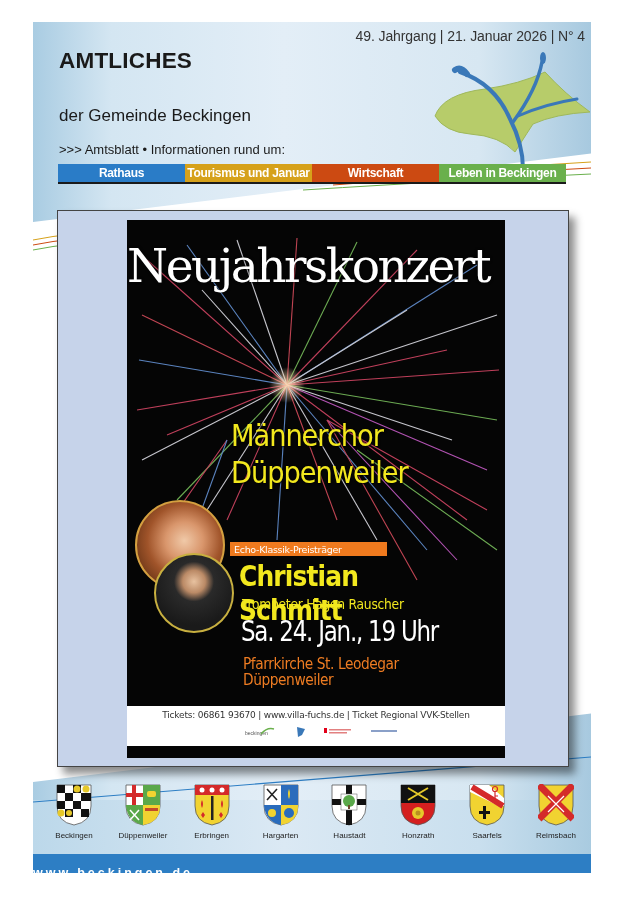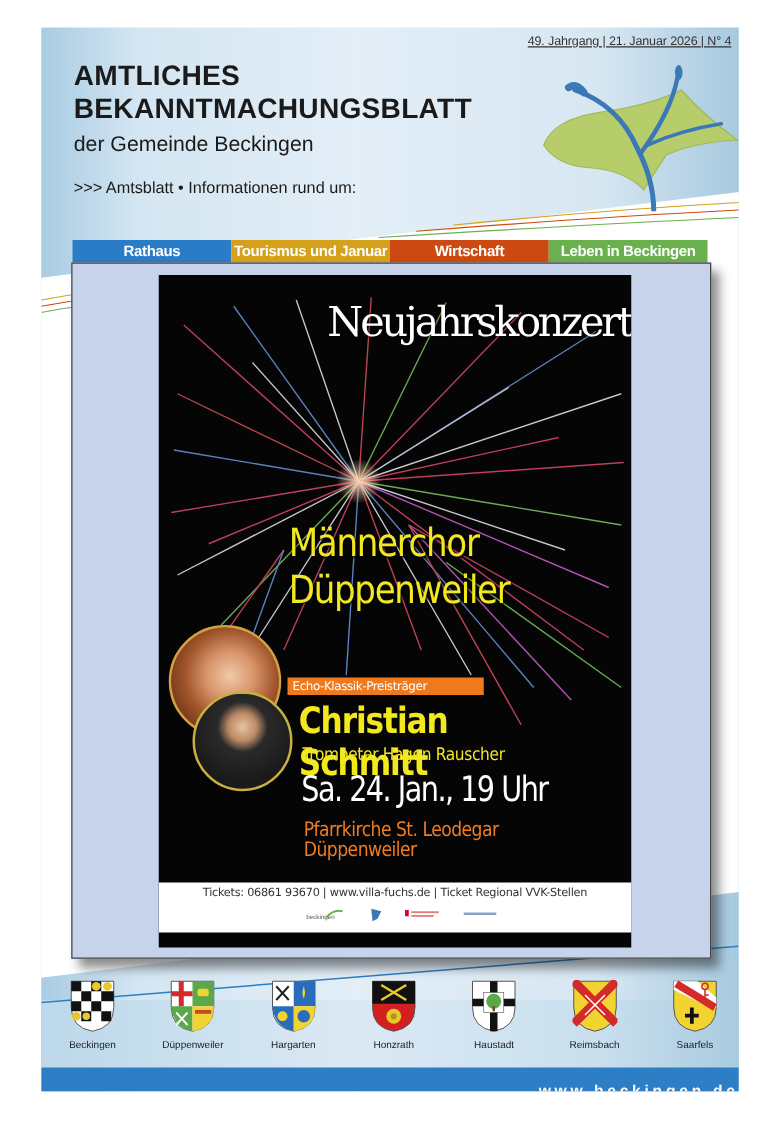--- a/index.html
+++ b/index.html
@@ -15,56 +15,55 @@
     position: absolute; left: -40px; top: 205px; width: 700px; height: 560px;
     background: #ffffff; transform: skewY(-7deg); transform-origin: left top;
   }
   .footer-band {
     position: absolute; left: 0; top: 778px; width: 558px; height: 75px;
     background: linear-gradient(90deg, #bcd8ea 0%, #dbe9f4 45%, #c9dfee 80%, #a9cbe0 100%);
   }
   .swoosh-lines { position: absolute; left: 0; top: 0; width: 558px; height: 851px; pointer-events: none; }
 
   .issue-info {
-    position: absolute; right: 6px; top: 6px; font-size: 10px; color: #333; letter-spacing: -0.1px; text-decoration: underline;
+    position: absolute; right: 6px; top: 6px; font-size: 14px; color: #333; letter-spacing: -0.1px;
   }
   .title-1, .title-2 {
     position: absolute; left: 26px; font-weight: bold; font-size: 22.5px; color: #1a1a1a; letter-spacing: 0.2px;
   }
   .title-1 { top: 26px; }
   .title-2 { top: 52px; }
   .subtitle { position: absolute; left: 26px; top: 84px; font-size: 17px; color: #1a1a1a; }
   .tagline { position: absolute; left: 26px; top: 120px; font-size: 13px; color: #1a1a1a; }
 
   .nav-bar {
     position: absolute; left: 25px; top: 142px; width: 508px; height: 20px; display: flex;
     border-bottom: 2px solid #1a1a1a;
-    margin-top: 28px;
   }
   .nav-item {
     flex: 1; display: flex; align-items: center; justify-content: center;
     color: #ffffff; font-weight: bold; font-size: 12px; font-family: "Liberation Sans Narrow", "Liberation Sans", sans-serif;
     letter-spacing: -0.3px; cursor: pointer;
   }
 
   .logo { position: absolute; left: 392px; top: 22px; width: 170px; height: 125px; }
 
   .photo-frame {
     position: absolute; left: 24px; top: 188px; width: 512px; height: 557px;
     background: #c6d3ea; border: 1.5px solid #444;
     box-shadow: 6px 7px 8px rgba(0,0,0,0.45);
   }
   .poster {
     position: absolute; left: 69px; top: 9px; width: 378px; height: 538px;
     background: #050505; overflow: hidden;
   }
   .fireworks { position: absolute; left: 0; top: 0; width: 378px; height: 480px; }
   .poster-title {
-    position: absolute; left: 0; top: 18px; width: 378px; text-align: right;
-    font-family: "DejaVu Serif", "Liberation Serif", serif; font-size: 33px; color: #ffffff;
+    position: absolute; left: 0; top: 18px; width: 378px; text-align: left;
+    font-family: "DejaVu Serif", "Liberation Serif", serif; font-size: 47px; color: #ffffff;
     letter-spacing: -2.5px; text-shadow: 0 0 3px #000;
   }
   .choir-1, .choir-2 {
     position: absolute; left: 104px; font-family: "DejaVu Sans", sans-serif;
     color: #f2e81e; font-size: 31px; letter-spacing: -1.2px; text-shadow: 1px 1px 2px #000;
   }
   .choir-1 { top: 197px; transform: scaleX(0.88); transform-origin: left; }
   .choir-2 { top: 234px; transform: scaleX(0.88); transform-origin: left; }
 
   .portrait-1 {
@@ -112,21 +111,21 @@
 
   .crests {
     position: absolute; left: 12px; top: 762px; width: 540px; height: 70px; display: flex; justify-content: space-between;
   }
   .crest { width: 58px; display: flex; flex-direction: column; align-items: center; }
   .crest svg { width: 36px; height: 42px; }
   .crest-label { margin-top: 5px; font-size: 8px; color: #222; white-space: nowrap; }
 
   .url-bar {
     position: absolute; left: 0; top: 832px; width: 558px; height: 37px; background: #2d7ec4;
-    display: flex; align-items: center; justify-content: flex-end;
+    display: flex; align-items: center; justify-content: flex-start;
     color: #ffffff; font-weight: bold; font-size: 12.5px; letter-spacing: 3px;
   }
 </style>
 </head>
 <body>
 
 <div class="page">
   <div class="white-swoosh"></div>
   <div class="footer-band"></div>
 
@@ -135,21 +134,20 @@
     <path d="M 300 163 Q 440 152 558 146" stroke="#cc4a12" stroke-width="1" fill="none"></path>
     <path d="M 270 168 Q 430 158 558 152" stroke="#6ab04c" stroke-width="1" fill="none"></path>
     <path d="M 0 218 Q 20 214 40 212" stroke="#d6a11a" stroke-width="1" fill="none"></path>
     <path d="M 0 223 Q 20 219 40 217" stroke="#cc4a12" stroke-width="1" fill="none"></path>
     <path d="M 0 228 Q 20 224 40 222" stroke="#6ab04c" stroke-width="1" fill="none"></path>
     <path d="M 0 780 Q 250 760 558 735" stroke="#2d7ec4" stroke-width="1.2" fill="none"></path>
   </svg>
 
   <div class="issue-info">49. Jahrgang | 21. Januar 2026 | N° 4</div>
   <div class="title-1">AMTLICHES</div>
-  <div class="title-2">BEKANNTMACHUNGSBLATT</div>
   <div class="subtitle">der Gemeinde Beckingen</div>
   <div class="tagline">&gt;&gt;&gt; Amtsblatt • Informationen rund um:</div>
 
   <svg class="logo" viewBox="0 0 170 125">
     <path d="M 10 72 Q 18 50 60 45 Q 95 40 120 28 Q 140 50 165 68 Q 130 70 108 80 Q 95 100 90 108 Q 75 92 45 90 Q 20 88 10 72 Z" fill="#b7cc6a" stroke="#9fb85a" stroke-width="1"></path>
     <path d="M 35 28 Q 70 40 85 75 Q 98 100 98 125" stroke="#3a78b8" stroke-width="4" fill="none" stroke-linecap="round"></path>
     <path d="M 30 26 Q 36 22 42 30" stroke="#3a78b8" stroke-width="6" fill="none" stroke-linecap="round"></path>
     <path d="M 117 18 Q 112 45 88 78" stroke="#3a78b8" stroke-width="3.5" fill="none" stroke-linecap="round"></path>
     <ellipse cx="118" cy="14" rx="3" ry="6" fill="#3a78b8"></ellipse>
     <path d="M 93 72 Q 120 60 152 55" stroke="#3a78b8" stroke-width="3" fill="none" stroke-linecap="round"></path>
@@ -277,70 +275,85 @@
         <path d="M18 21 H35 V22 Q35 38 18 41 Z" fill="#f1d331"></path>
         <rect x="7" y="1" width="4" height="20" fill="#d42a2a"></rect>
           <rect x="1" y="9" width="17" height="4" fill="#d42a2a"></rect>
         <path d="M5 26 L14 36 M14 26 L5 36" stroke="#fff" stroke-width="1.5"></path>
         <rect x="20" y="24" width="13" height="3" fill="#c24a2a"></rect>
       </svg>
       <div class="crest-label">Düppenweiler</div>
     </div>
     <div class="crest">
       <svg viewBox="0 0 36 42">
+        <path d="M1 1 H35 V22 Q35 38 18 41 Q1 38 1 22 Z" fill="#f1d331" stroke="#555" stroke-width="0.8"></path>
+        <rect x="1" y="1" width="34" height="10" fill="#d42a2a"></rect>
+        <circle cx="8" cy="6" r="2.5" fill="#fff"></circle>
+          <circle cx="18" cy="6" r="2.5" fill="#fff"></circle>
+          <circle cx="28" cy="6" r="2.5" fill="#fff"></circle>
+        <rect x="17" y="12" width="2.5" height="24" fill="#222"></rect>
+        <path d="M8 16 Q10 20 8 24 Q6 20 8 16 Z" fill="#d42a2a"></path>
+          <path d="M28 16 Q30 20 28 24 Q26 20 28 16 Z" fill="#d42a2a"></path>
+        <path d="M9 28 l2 3 -2 3 -2 -3 z" fill="#d42a2a"></path>
+          <path d="M27 28 l2 3 -2 3 -2 -3 z" fill="#d42a2a"></path>
+      </svg>
+      <div class="crest-label">Erbringen</div>
+    </div>
+    <div class="crest">
+      <svg viewBox="0 0 36 42">
         <path d="M1 1 H35 V22 Q35 38 18 41 Q1 38 1 22 Z" fill="#ffffff" stroke="#555" stroke-width="0.8"></path>
         <rect x="18" y="1" width="17" height="20" fill="#2a6cbc"></rect>
         <path d="M1 21 H18 V41 Q3 38 1 22 Z" fill="#2a6cbc"></path>
         <path d="M18 21 H35 V22 Q35 38 18 41 Z" fill="#f1d331"></path>
         <path d="M4 5 L14 16 M14 5 L4 16" stroke="#222" stroke-width="1.6"></path>
         <path d="M26 5 Q28 10 26 15 Q24 10 26 5 Z" fill="#f1d331"></path>
         <circle cx="9" cy="29" r="4" fill="#f1d331"></circle>
         <circle cx="26" cy="29" r="5" fill="#2a6cbc"></circle>
       </svg>
       <div class="crest-label">Hargarten</div>
     </div>
     <div class="crest">
       <svg viewBox="0 0 36 42">
-        <path d="M1 1 H35 V22 Q35 38 18 41 Q1 38 1 22 Z" fill="#d41f1f" stroke="#555" stroke-width="0.8"></path>
-        <rect x="1" y="1" width="34" height="18" fill="#111"></rect>
-        <path d="M8 4 L28 16 M28 4 L8 16" stroke="#e6c92a" stroke-width="2"></path>
-        <circle cx="18" cy="29" r="6" fill="#e6c92a"></circle>
-          <circle cx="18" cy="29" r="2.5" fill="#b89020"></circle>
-      </svg>
-      <div class="crest-label">Honzrath</div>
-    </div>
-    <div class="crest">
-      <svg viewBox="0 0 36 42">
         <path d="M1 1 H35 V22 Q35 38 18 41 Q1 38 1 22 Z" fill="#ffffff" stroke="#555" stroke-width="0.8"></path>
         <rect x="15" y="1" width="6" height="40" fill="#111"></rect>
           <rect x="1" y="15" width="34" height="6" fill="#111"></rect>
         <rect x="10" y="10" width="16" height="16" fill="#ffffff" stroke="#555" stroke-width="0.5"></rect>
         <circle cx="18" cy="17" r="6" fill="#5aa84a"></circle>
           <rect x="17" y="21" width="2" height="4" fill="#6b4a2a"></rect>
       </svg>
       <div class="crest-label">Haustadt</div>
     </div>
     <div class="crest">
       <svg viewBox="0 0 36 42">
-        <path d="M1 1 H35 V22 Q35 38 18 41 Q1 38 1 22 Z" fill="#f1d331" stroke="#555" stroke-width="0.8"></path>
-        <path d="M1 1 L35 35 M35 1 L1 35" stroke="#d42a2a" stroke-width="7"></path>
-        <path d="M10 12 L26 28 M26 12 L10 28" stroke="#ffffff" stroke-width="1.2"></path>
-      </svg>
-      <div class="crest-label">Reimsbach</div>
+        <path d="M1 1 H35 V22 Q35 38 18 41 Q1 38 1 22 Z" fill="#d41f1f" stroke="#555" stroke-width="0.8"></path>
+        <rect x="1" y="1" width="34" height="18" fill="#111"></rect>
+        <path d="M8 4 L28 16 M28 4 L8 16" stroke="#e6c92a" stroke-width="2"></path>
+        <circle cx="18" cy="29" r="6" fill="#e6c92a"></circle>
+          <circle cx="18" cy="29" r="2.5" fill="#b89020"></circle>
+      </svg>
+      <div class="crest-label">Honzrath</div>
     </div>
     <div class="crest">
       <svg viewBox="0 0 36 42">
         <path d="M1 1 H35 V22 Q35 38 18 41 Q1 38 1 22 Z" fill="#f1d331" stroke="#555" stroke-width="0.8"></path>
         <path d="M1 1 H20 L35 14 V22 L30 22 L1 8 Z" fill="#ffffff"></path>
         <path d="M3 3 Q18 12 34 22" stroke="#d42a2a" stroke-width="6" fill="none"></path>
         <circle cx="26" cy="5" r="2.5" fill="none" stroke="#d42a2a" stroke-width="1.2"></circle>
         <path d="M26 7 V15 M26 12 H29" stroke="#d42a2a" stroke-width="1.2"></path>
         <rect x="14" y="22" width="3" height="13" fill="#111"></rect>
           <rect x="10" y="27" width="11" height="3" fill="#111"></rect>
       </svg>
       <div class="crest-label">Saarfels</div>
     </div>
+    <div class="crest">
+      <svg viewBox="0 0 36 42">
+        <path d="M1 1 H35 V22 Q35 38 18 41 Q1 38 1 22 Z" fill="#f1d331" stroke="#555" stroke-width="0.8"></path>
+        <path d="M1 1 L35 35 M35 1 L1 35" stroke="#d42a2a" stroke-width="7"></path>
+        <path d="M10 12 L26 28 M26 12 L10 28" stroke="#ffffff" stroke-width="1.2"></path>
+      </svg>
+      <div class="crest-label">Reimsbach</div>
+    </div>
   </div>
 
   <div class="url-bar">
     <span>www.beckingen.de</span>
   </div>
 </div>
 
 </body></html>

